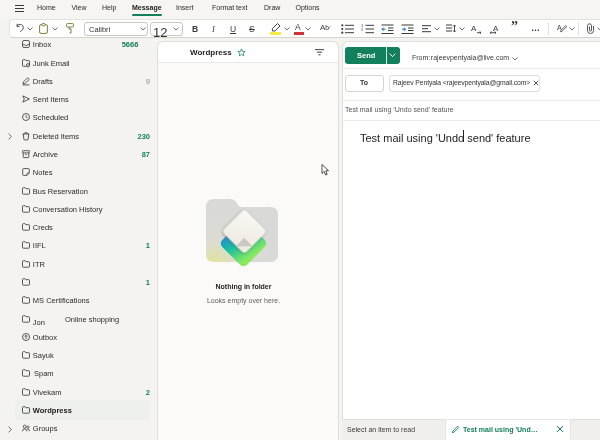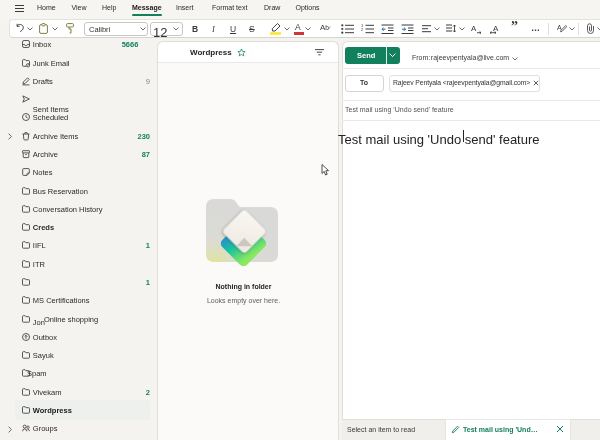--- a/index.html
+++ b/index.html
@@ -170,34 +170,34 @@
       <span class="abs" style="left:32.8px;top:20.6px;">Junk Email</span>
       <svg class="ic" style="left:22px;top:38.9px;" width="8" height="9" viewBox="0 0 8 9">
         <path d="M5.6 0.8 L7.2 2.4 L3 6.6 L1 7 L1.4 5 Z" fill="none" stroke="#484644" stroke-width="0.9"></path>
         <path d="M0.5 7.9 L7.5 7.9" stroke="#484644" stroke-width="0.9"></path>
       </svg>
       <span class="abs" style="left:32.8px;top:38.9px;">Drafts</span>
       <span class="abs" style="left:110px;top:38.9px;width:40px;text-align:right;color:#8a8886;">9</span>
       <svg class="ic" style="left:22px;top:57.1px;" width="8" height="9" viewBox="0 0 8 9">
         <path d="M0.8 0.9 L7.4 4 L0.8 7.1 L2.3 4 Z" fill="none" stroke="#484644" stroke-width="0.9"></path>
       </svg>
-      <span class="abs" style="left:32.8px;top:57.1px;margin-top:10px;">Sent Items</span>
+      <span class="abs" style="left:32.8px;top:57.1px;">Sent Items</span>
       <svg class="ic" style="left:22px;top:75.4px;" width="8" height="9" viewBox="0 0 8 9">
         <circle cx="4" cy="4" r="3.5" fill="none" stroke="#484644" stroke-width="0.9"></circle>
         <path d="M4 2 L4 4.2 L5.6 5" fill="none" stroke="#484644" stroke-width="0.8"></path>
       </svg>
       <span class="abs" style="left:32.8px;top:75.4px;">Scheduled</span>
       <svg class="ic" style="left:8px;top:95.2px;" width="4" height="7" viewBox="0 0 4 7">
         <path d="M0.6 0.6 L3.4 3.5 L0.6 6.4" fill="none" stroke="#605e5c" stroke-width="0.9"></path>
       </svg>
       <svg class="ic" style="left:22px;top:93.7px;" width="8" height="9" viewBox="0 0 8 9">
         <path d="M1.4 2 L1.8 7.2 Q1.9 7.9 2.6 7.9 L5.4 7.9 Q6.1 7.9 6.2 7.2 L6.6 2" fill="none" stroke="#484644" stroke-width="0.9"></path>
         <path d="M0.5 2 L7.5 2 M2.8 2 L2.8 1 Q2.8 0.5 3.3 0.5 L4.7 0.5 Q5.2 0.5 5.2 1 L5.2 2" fill="none" stroke="#484644" stroke-width="0.9"></path>
       </svg>
-      <span class="abs" style="left:32.8px;top:93.7px;">Archive Items</span>
+      <span class="abs" style="left:32.8px;top:93.7px;">Deleted Items</span>
       <span class="abs" style="left:110px;top:93.7px;width:40px;text-align:right;color:#12805c;font-weight:bold;">230</span>
       <svg class="ic" style="left:22px;top:112.0px;" width="8" height="9" viewBox="0 0 8 9">
         <rect x="0.5" y="0.7" width="7" height="2.2" rx="0.5" fill="none" stroke="#484644" stroke-width="0.9"></rect>
         <path d="M1.2 2.9 L1.2 6.9 Q1.2 7.6 2 7.6 L6 7.6 Q6.8 7.6 6.8 6.9 L6.8 2.9 M3.2 4.6 L4.8 4.6" fill="none" stroke="#484644" stroke-width="0.9"></path>
       </svg>
       <span class="abs" style="left:32.8px;top:112.0px;">Archive</span>
       <span class="abs" style="left:110px;top:112.0px;width:40px;text-align:right;color:#12805c;font-weight:bold;">87</span>
       <svg class="ic" style="left:22px;top:130.3px;" width="8" height="9" viewBox="0 0 8 9">
         <path d="M0.7 1.4 Q0.7 0.6 1.5 0.6 L6.5 0.6 Q7.3 0.6 7.3 1.4 L7.3 5 L5 7.4 L1.5 7.4 Q0.7 7.4 0.7 6.6 Z" fill="none" stroke="#484644" stroke-width="0.9"></path>
         <path d="M7.1 5 L5.8 5 Q5 5 5 5.8 L5 7.2" fill="none" stroke="#484644" stroke-width="0.8"></path>
@@ -207,21 +207,21 @@
         <path d="M0.5 1.5 Q0.5 0.7 1.3 0.7 L3.1 0.7 L3.9 1.7 L6.7 1.7 Q7.5 1.7 7.5 2.5 L7.5 6.4 Q7.5 7.2 6.7 7.2 L1.3 7.2 Q0.5 7.2 0.5 6.4 Z" fill="none" stroke="#484644" stroke-width="0.9"></path>
       </svg>
       <span class="abs" style="left:32.8px;top:148.5px;">Bus Reservation</span>
       <svg class="ic" style="left:22px;top:166.8px;" width="8" height="9" viewBox="0 0 8 9">
         <path d="M0.5 1.5 Q0.5 0.7 1.3 0.7 L3.1 0.7 L3.9 1.7 L6.7 1.7 Q7.5 1.7 7.5 2.5 L7.5 6.4 Q7.5 7.2 6.7 7.2 L1.3 7.2 Q0.5 7.2 0.5 6.4 Z" fill="none" stroke="#484644" stroke-width="0.9"></path>
       </svg>
       <span class="abs" style="left:32.8px;top:166.8px;">Conversation History</span>
       <svg class="ic" style="left:22px;top:185.1px;" width="8" height="9" viewBox="0 0 8 9">
         <path d="M0.5 1.5 Q0.5 0.7 1.3 0.7 L3.1 0.7 L3.9 1.7 L6.7 1.7 Q7.5 1.7 7.5 2.5 L7.5 6.4 Q7.5 7.2 6.7 7.2 L1.3 7.2 Q0.5 7.2 0.5 6.4 Z" fill="none" stroke="#484644" stroke-width="0.9"></path>
       </svg>
-      <span class="abs" style="left:32.8px;top:185.1px;font-weight:bold;">Creds</span>
+      <span class="abs" style="left:32.8px;top:185.1px;">Creds</span>
       <svg class="ic" style="left:22px;top:203.4px;" width="8" height="9" viewBox="0 0 8 9">
         <path d="M0.5 1.5 Q0.5 0.7 1.3 0.7 L3.1 0.7 L3.9 1.7 L6.7 1.7 Q7.5 1.7 7.5 2.5 L7.5 6.4 Q7.5 7.2 6.7 7.2 L1.3 7.2 Q0.5 7.2 0.5 6.4 Z" fill="none" stroke="#484644" stroke-width="0.9"></path>
       </svg>
       <span class="abs" style="left:32.8px;top:203.4px;">IIFL</span>
       <span class="abs" style="left:110px;top:203.4px;width:40px;text-align:right;color:#12805c;font-weight:bold;">1</span>
       <svg class="ic" style="left:22px;top:221.7px;" width="8" height="9" viewBox="0 0 8 9">
         <path d="M0.5 1.5 Q0.5 0.7 1.3 0.7 L3.1 0.7 L3.9 1.7 L6.7 1.7 Q7.5 1.7 7.5 2.5 L7.5 6.4 Q7.5 7.2 6.7 7.2 L1.3 7.2 Q0.5 7.2 0.5 6.4 Z" fill="none" stroke="#484644" stroke-width="0.9"></path>
       </svg>
       <span class="abs" style="left:32.8px;top:221.7px;">ITR</span>
       <svg class="ic" style="left:22px;top:239.9px;" width="8" height="9" viewBox="0 0 8 9">
@@ -229,34 +229,34 @@
       </svg>
       <span class="abs" style="left:32.8px;top:239.9px;margin-top:40px;">Jon</span>
       <span class="abs" style="left:110px;top:239.9px;width:40px;text-align:right;color:#12805c;font-weight:bold;">1</span>
       <svg class="ic" style="left:22px;top:258.2px;" width="8" height="9" viewBox="0 0 8 9">
         <path d="M0.5 1.5 Q0.5 0.7 1.3 0.7 L3.1 0.7 L3.9 1.7 L6.7 1.7 Q7.5 1.7 7.5 2.5 L7.5 6.4 Q7.5 7.2 6.7 7.2 L1.3 7.2 Q0.5 7.2 0.5 6.4 Z" fill="none" stroke="#484644" stroke-width="0.9"></path>
       </svg>
       <span class="abs" style="left:32.8px;top:258.2px;">MS Certifications</span>
       <svg class="ic" style="left:22px;top:276.5px;" width="8" height="9" viewBox="0 0 8 9">
         <path d="M0.5 1.5 Q0.5 0.7 1.3 0.7 L3.1 0.7 L3.9 1.7 L6.7 1.7 Q7.5 1.7 7.5 2.5 L7.5 6.4 Q7.5 7.2 6.7 7.2 L1.3 7.2 Q0.5 7.2 0.5 6.4 Z" fill="none" stroke="#484644" stroke-width="0.9"></path>
       </svg>
-      <span class="abs" style="left:44px;top:276.5px;">Online shopping</span>
+      <span class="abs" style="left:29px;top:276.5px;padding-left:36px;">Online shopping</span>
       <svg class="ic" style="left:22px;top:294.8px;" width="8" height="9" viewBox="0 0 8 9">
         <circle cx="4" cy="4" r="3.5" fill="none" stroke="#484644" stroke-width="0.9"></circle>
         <path d="M4 5.8 L4 2.4 M2.7 3.6 L4 2.3 L5.3 3.6" fill="none" stroke="#484644" stroke-width="0.9"></path>
       </svg>
       <span class="abs" style="left:32.8px;top:294.8px;">Outbox</span>
       <svg class="ic" style="left:22px;top:313.1px;" width="8" height="9" viewBox="0 0 8 9">
         <path d="M0.5 1.5 Q0.5 0.7 1.3 0.7 L3.1 0.7 L3.9 1.7 L6.7 1.7 Q7.5 1.7 7.5 2.5 L7.5 6.4 Q7.5 7.2 6.7 7.2 L1.3 7.2 Q0.5 7.2 0.5 6.4 Z" fill="none" stroke="#484644" stroke-width="0.9"></path>
       </svg>
       <span class="abs" style="left:32.8px;top:313.1px;">Sayuk</span>
       <svg class="ic" style="left:22px;top:331.3px;" width="8" height="9" viewBox="0 0 8 9">
         <path d="M0.5 1.5 Q0.5 0.7 1.3 0.7 L3.1 0.7 L3.9 1.7 L6.7 1.7 Q7.5 1.7 7.5 2.5 L7.5 6.4 Q7.5 7.2 6.7 7.2 L1.3 7.2 Q0.5 7.2 0.5 6.4 Z" fill="none" stroke="#484644" stroke-width="0.9"></path>
       </svg>
-      <span class="abs" style="left:27px;top:331.3px;">Spam</span>
+      <span class="abs" style="left:34px;top:331.3px;">Spam</span>
       <svg class="ic" style="left:22px;top:349.6px;" width="8" height="9" viewBox="0 0 8 9">
         <path d="M0.5 1.5 Q0.5 0.7 1.3 0.7 L3.1 0.7 L3.9 1.7 L6.7 1.7 Q7.5 1.7 7.5 2.5 L7.5 6.4 Q7.5 7.2 6.7 7.2 L1.3 7.2 Q0.5 7.2 0.5 6.4 Z" fill="none" stroke="#484644" stroke-width="0.9"></path>
       </svg>
       <span class="abs" style="left:32.8px;top:349.6px;">Vivekam</span>
       <span class="abs" style="left:110px;top:349.6px;width:40px;text-align:right;color:#12805c;font-weight:bold;">2</span>
       <div class="abs" style="left:15px;top:362.4px;width:135px;height:20px;background:#eef0ee;border-radius:3px;"></div>
       <svg class="ic" style="left:22px;top:367.9px;" width="8" height="9" viewBox="0 0 8 9">
         <path d="M0.5 1.5 Q0.5 0.7 1.3 0.7 L3.1 0.7 L3.9 1.7 L6.7 1.7 Q7.5 1.7 7.5 2.5 L7.5 6.4 Q7.5 7.2 6.7 7.2 L1.3 7.2 Q0.5 7.2 0.5 6.4 Z" fill="none" stroke="#484644" stroke-width="0.9"></path>
       </svg>
       <span class="abs" style="left:32.8px;top:367.9px;font-weight:bold;color:#1b1a19;">Wordpress</span>
@@ -333,21 +333,21 @@
   <div class="abs" style="left:389px;top:75px;width:151px;height:17px;border:1px solid #e1dfdd;border-radius:3px;background:#fff;box-sizing:border-box;"></div>
   <span class="abs" style="left:393px;top:79px;font-size:6.8px;letter-spacing:-0.1px;color:#33322f;">Rajeev Pentyala &lt;rajeevpentyala@gmail.com&gt;</span>
   <svg class="ic" style="left:532.5px;top:80px;" width="6" height="6" viewBox="0 0 6 6">
       <path d="M0.8 0.8 L5.2 5.2 M5.2 0.8 L0.8 5.2" stroke="#484644" stroke-width="0.9"></path>
     </svg>
   <div class="abs" style="left:342px;top:100px;width:258px;height:1px;background:#eceae8;"></div>
 
   <span class="abs" style="left:345px;top:106px;font-size:7px;color:#565452;">Test mail using ‘Undo send’ feature</span>
   <div class="abs" style="left:342px;top:119.5px;width:258px;height:1px;background:#eceae8;"></div>
 
-  <span class="abs" style="left:338px;top:131.5px;font-size:13px;color:#242321;">Test mail using 'Undo send' feature</span>
+  <span class="abs" style="left:360px;top:131.5px;font-size:11px;color:#242321;">Test mail using 'Undo send' feature</span>
   <div class="abs" style="left:463px;top:129.5px;width:1px;height:12px;background:#242321;"></div>
 
   <div class="abs" style="left:342px;top:419px;width:258px;height:21px;background:#f0efec;border-top:1px solid #e1dfdc;box-sizing:border-box;"></div>
   <span class="abs" style="left:347px;top:425.5px;font-size:7px;color:#3b3a39;">Select an item to read</span>
   <div class="abs" style="left:445px;top:419px;width:126px;height:21px;background:#ffffff;border:1px solid #e8e6e4;border-bottom:none;box-sizing:border-box;"></div>
   <svg class="ic" style="left:451px;top:425px;" width="9" height="9" viewBox="0 0 12 12">
     <path d="M8.8 1.6 L10.4 3.2 L4 9.6 L1.8 10.2 L2.4 8 Z" fill="none" stroke="#12805c" stroke-width="1.2"></path>
   </svg>
   <span class="abs" style="left:463px;top:425.5px;font-size:7px;font-weight:bold;color:#12805c;">Test mail using 'Und…</span>
   <svg class="ic" style="left:556px;top:425px;" width="8" height="8" viewBox="0 0 8 8">

